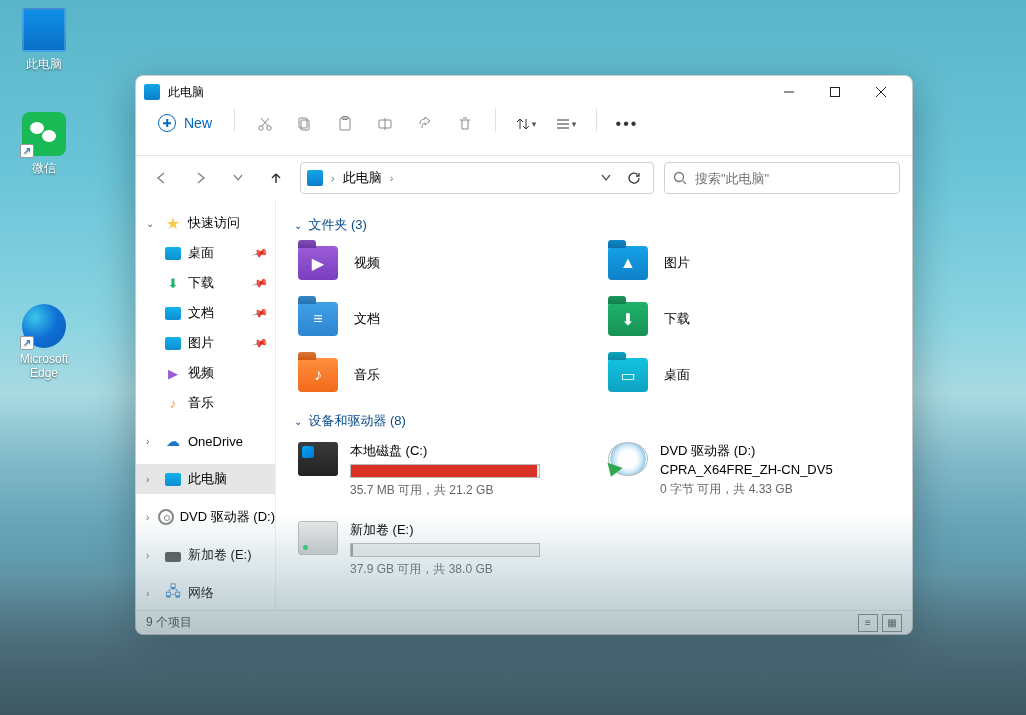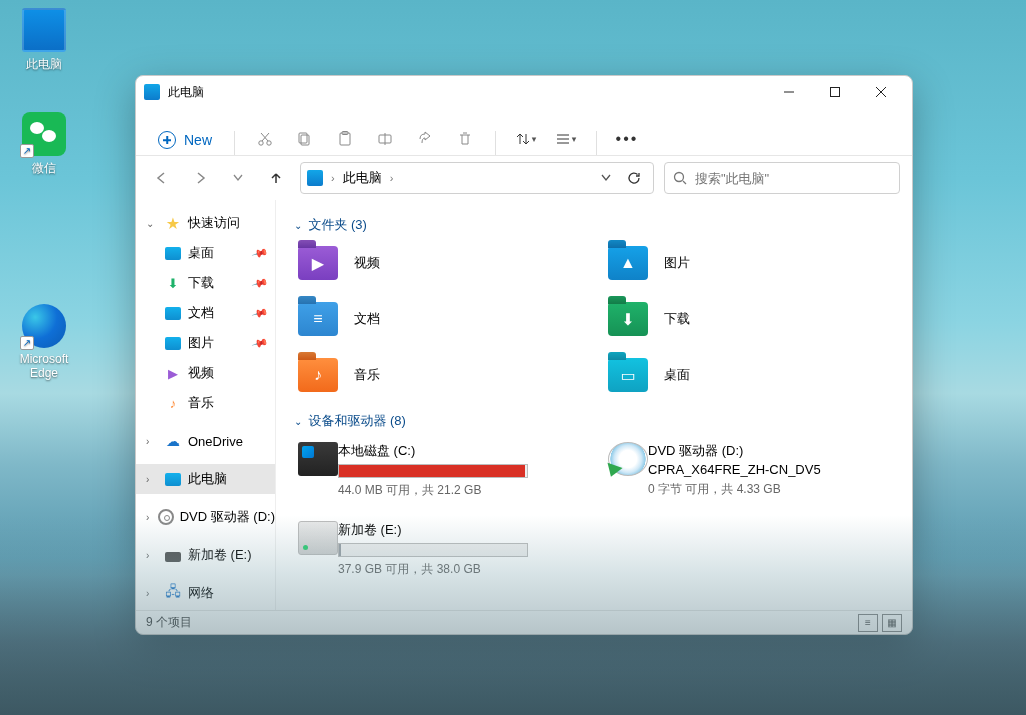--- a/index.html
+++ b/index.html
@@ -30,21 +30,21 @@
     background: #fff; border: 1px solid #c9c9c9; border-radius: 8px;
     box-shadow: 0 12px 40px rgba(0,0,0,.3);
     display: flex; flex-direction: column; overflow: hidden;
   }
   .titlebar { height: 32px; display:flex; align-items:center; padding:0 8px; font-size:12px; }
   .titlebar .tb-icon { width:16px; height:16px; background:linear-gradient(180deg,#12a6e8,#0c7ccc); border-radius:2px; margin-right:8px; }
   .titlebar .tb-title { flex:0 0 auto; }
   .titlebar .tb-spacer { flex:1; }
   .tb-btn { width:46px; height:32px; display:flex; align-items:center; justify-content:center; cursor:pointer; color:#222; }
 
-  .toolbar { height:48px; border-bottom:1px solid #e6e6e6; display:flex; align-items:flex-end; padding:0 12px; gap:4px; }
+  .toolbar { height:48px; border-bottom:1px solid #e6e6e6; display:flex; align-items:flex-start; padding:0 12px; gap:4px; }
   .new-btn { display:flex; align-items:center; gap:8px; color:#0067c0; padding:6px 10px; border-radius:4px; cursor:pointer; font-size:14px; }
   .plus-circle { width:18px; height:18px; border:1.5px solid #0067c0; border-radius:50%; position:relative; }
   .plus-circle::before,.plus-circle::after { content:""; position:absolute; background:#0067c0; }
   .plus-circle::before { left:4px; right:4px; top:50%; height:1.5px; transform:translateY(-50%); }
   .plus-circle::after  { top:4px; bottom:4px; left:50%; width:1.5px; transform:translateX(-50%); }
   .sep { width:1px; height:24px; background:#e0e0e0; margin:0 8px; }
   .tool-ic { width:36px; height:32px; display:flex; align-items:center; justify-content:center; color:#888; border-radius:4px; cursor:default; }
   .tool-ic.enabled { color:#333; cursor:pointer; }
   .chev-sm { font-size:9px; margin-left:2px; color:#555; }
 
@@ -84,21 +84,21 @@
   .fic { width:40px; height:34px; border-radius:4px; position:relative; }
   .fic::before { content:""; position:absolute; left:0; top:-6px; width:18px; height:8px; border-radius:3px 3px 0 0; background:inherit; filter:brightness(.85); }
   .fic-videos{ background:linear-gradient(180deg,#9b5cd6,#7a3fc0);} 
   .fic-docs  { background:linear-gradient(180deg,#3fa0e8,#2d86d0);} 
   .fic-music { background:linear-gradient(180deg,#ff8f3e,#f26a1b);} 
   .fic-pics  { background:linear-gradient(180deg,#15a1e8,#0f82c8);} 
   .fic-dl    { background:linear-gradient(180deg,#1fb26a,#169255);} 
   .fic-desk  { background:linear-gradient(180deg,#12c2e0,#0fa2c2);} 
   .fic-glyph { position:absolute; inset:0; display:flex; align-items:center; justify-content:center; color:#fff; font-size:16px; }
 
-  .drive-item { display:flex; gap:0; cursor:pointer; padding:2px 4px; border-radius:3px; }
+  .drive-item { display:flex; gap:12px; cursor:pointer; padding:2px 4px; border-radius:3px; }
   .dic { width:40px; height:34px; position:relative; }
   .dic-local { background:linear-gradient(180deg,#3a3a3a,#222); border-radius:3px; }
   .dic-local::after { content:""; position:absolute; left:4px; top:4px; width:12px; height:12px; background:linear-gradient(135deg,#00a4ef,#0078d4); border-radius:2px; }
   .dic-new { background:linear-gradient(180deg,#e8e8e8,#cfcfcf); border-radius:3px; border:1px solid #bbb; }
   .dic-new::after{ content:""; position:absolute; left:4px; bottom:4px; width:5px; height:5px; background:#2ecc71; border-radius:50%; }
   .dic-dvd { background:radial-gradient(circle,#fff 35%,#cfe8f7 55%,#8fcbe8 70%,#fff 72%); border-radius:50%; border:1px solid #bbb; }
   .dic-dvd-arrow{ position:absolute; left:-4px; bottom:-2px; width:0;height:0;border-left:8px solid transparent;border-right:8px solid transparent;border-top:12px solid #2fa84f; transform:rotate(20deg);}
   .drive-meta .name { font-size:13px; margin-bottom:4px; }
   .drive-meta .bar { width:190px; height:14px; border:1px solid #bcbcbc; background:#eee; margin-bottom:4px; position:relative; }
   .drive-meta .bar .fill { position:absolute; left:0; top:0; bottom:0; }
@@ -397,21 +397,21 @@
           <span>设备和驱动器 (8)</span>
         </div>
         <div class="drives-grid">
           <div class="drive-item">
             <div class="dic dic-local"></div>
             <div class="drive-meta">
               <div class="name">本地磁盘 (C:)</div>
               <div class="bar">
                   <div class="fill" style="width: 99%; background: rgb(217, 48, 37);"></div>
                 </div>
-              <div class="info">44.0 MB 可用，共 21.2 GB</div>
+              <div class="info">35.7 MB 可用，共 21.2 GB</div>
             </div>
           </div>
           <div class="drive-item">
             <div class="dic dic-dvd">
                 <div class="dic-dvd-arrow"></div>
               </div>
             <div class="drive-meta">
               <div class="name">DVD 驱动器 (D:)</div>
               <div class="name" style="margin-top:-2px;">CPRA_X64FRE_ZH-CN_DV5</div>
               <div class="info">0 字节 可用，共 4.33 GB</div>

